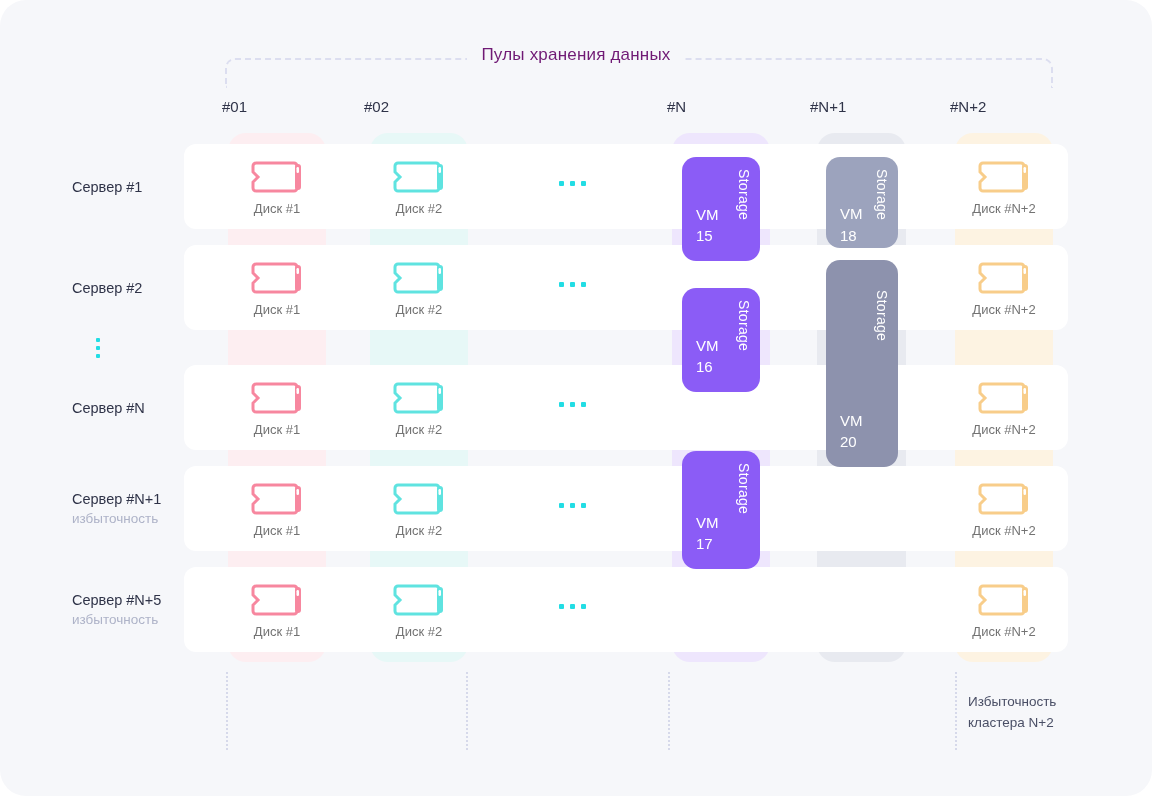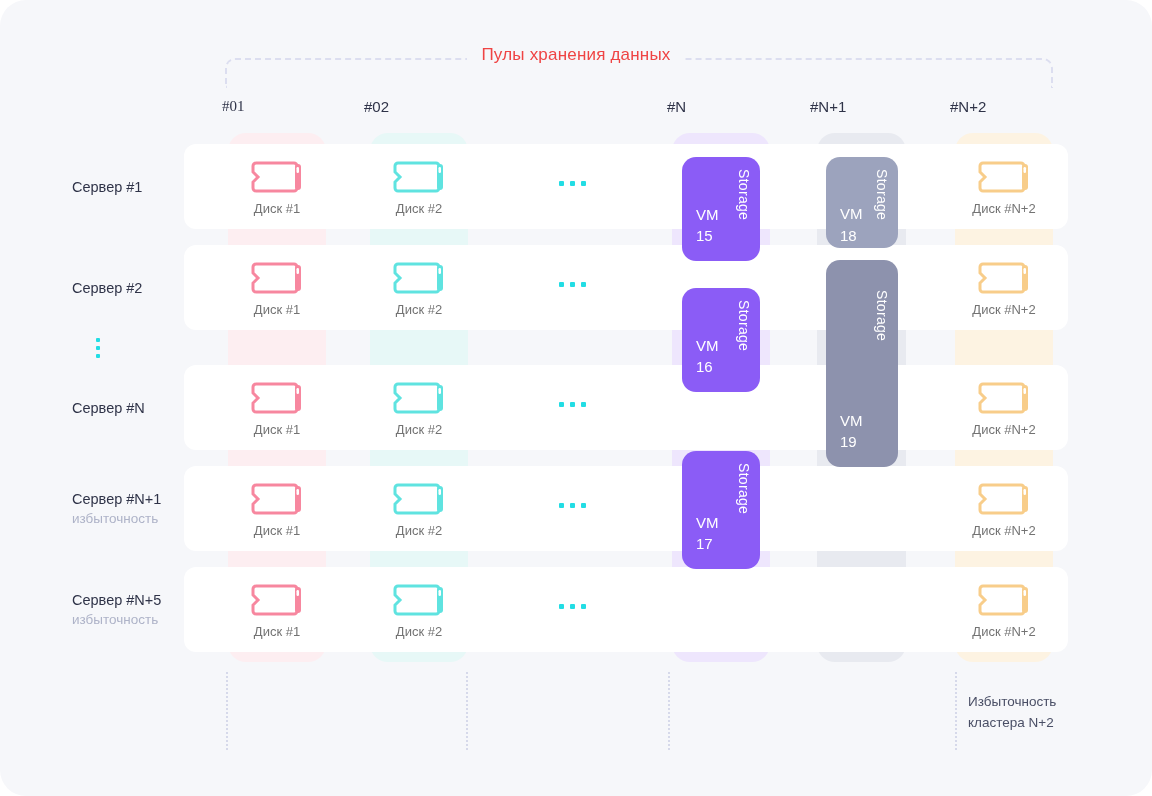--- a/index.html
+++ b/index.html
@@ -23,21 +23,21 @@
     left: 225px; top: 58px; width: 828px; height: 30px;
     border: 2px dashed #dcdef0;
     border-bottom: none;
     border-radius: 10px 10px 0 0;
   }
   .bracket-title {
     position: absolute;
     left: 0; right: 0; top: 45px;
     text-align: center;
     font-size: 17px;
-    color: #ef4444;
+    color: #701a75;
     letter-spacing: .2px;
   }
   .bracket-title span {
     background: #f6f7fa;
     padding: 0 14px;
   }
 
   
   .col-head {
     position: absolute;
@@ -155,21 +155,21 @@
   <div class="bracket-title">
     <span>Пулы хранения данных</span>
   </div>
 
   <div class="band" style="left:228px;width:98px;background:#fdeef1;"></div>
   <div class="band" style="left:370px;width:98px;background:#e7f8f7;"></div>
   <div class="band" style="left:672px;width:98px;background:#eee6fd;"></div>
   <div class="band" style="left:817px;width:89px;background:#e8eaf0;"></div>
   <div class="band" style="left:955px;width:98px;background:#fdf3e2;"></div>
 
-  <div class="col-head" style="left:222px;font-family:Liberation Serif, serif;">#01</div>
+  <div class="col-head" style="left:222px;">#01</div>
   <div class="col-head" style="left:364px;">#02</div>
   <div class="col-head" style="left:667px;">#N</div>
   <div class="col-head" style="left:810px;">#N+1</div>
   <div class="col-head" style="left:950px;">#N+2</div>
 
   <div class="row" style="top:144px;"></div>
   <div class="row" style="top:245px;"></div>
   <div class="row" style="top:365px;"></div>
   <div class="row" style="top:466px;"></div>
   <div class="row" style="top:567px;"></div>
@@ -359,21 +359,21 @@
     <span class="storage-label">Storage</span>
     <span class="vm-label"><span>VM</span><br><span>17</span></span>
   </div>
 
   <div class="vm" style="left:826px;top:157px;width:72px;height:91px;background:#9ca3bd;">
     <span class="storage-label">Storage</span>
     <span class="vm-label" style="bottom:auto;top:46px;"><span>VM</span><br><span>18</span></span>
   </div>
   <div class="vm" style="left:826px;top:260px;width:72px;height:207px;background:#8d92ad;">
     <span class="storage-label" style="top:30px;">Storage</span>
-    <span class="vm-label"><span>VM</span><br><span>19</span></span>
+    <span class="vm-label"><span>VM</span><br><span>20</span></span>
   </div>
 
   <div class="vrule" style="left:226px;top:672px;height:78px;"></div>
   <div class="vrule" style="left:466px;top:672px;height:78px;"></div>
   <div class="vrule" style="left:668px;top:672px;height:78px;"></div>
   <div class="vrule" style="left:955px;top:672px;height:78px;"></div>
 
   <div class="caption" style="left:968px;top:692px;width:170px;">Избыточность
 кластера  N+2</div>
 

